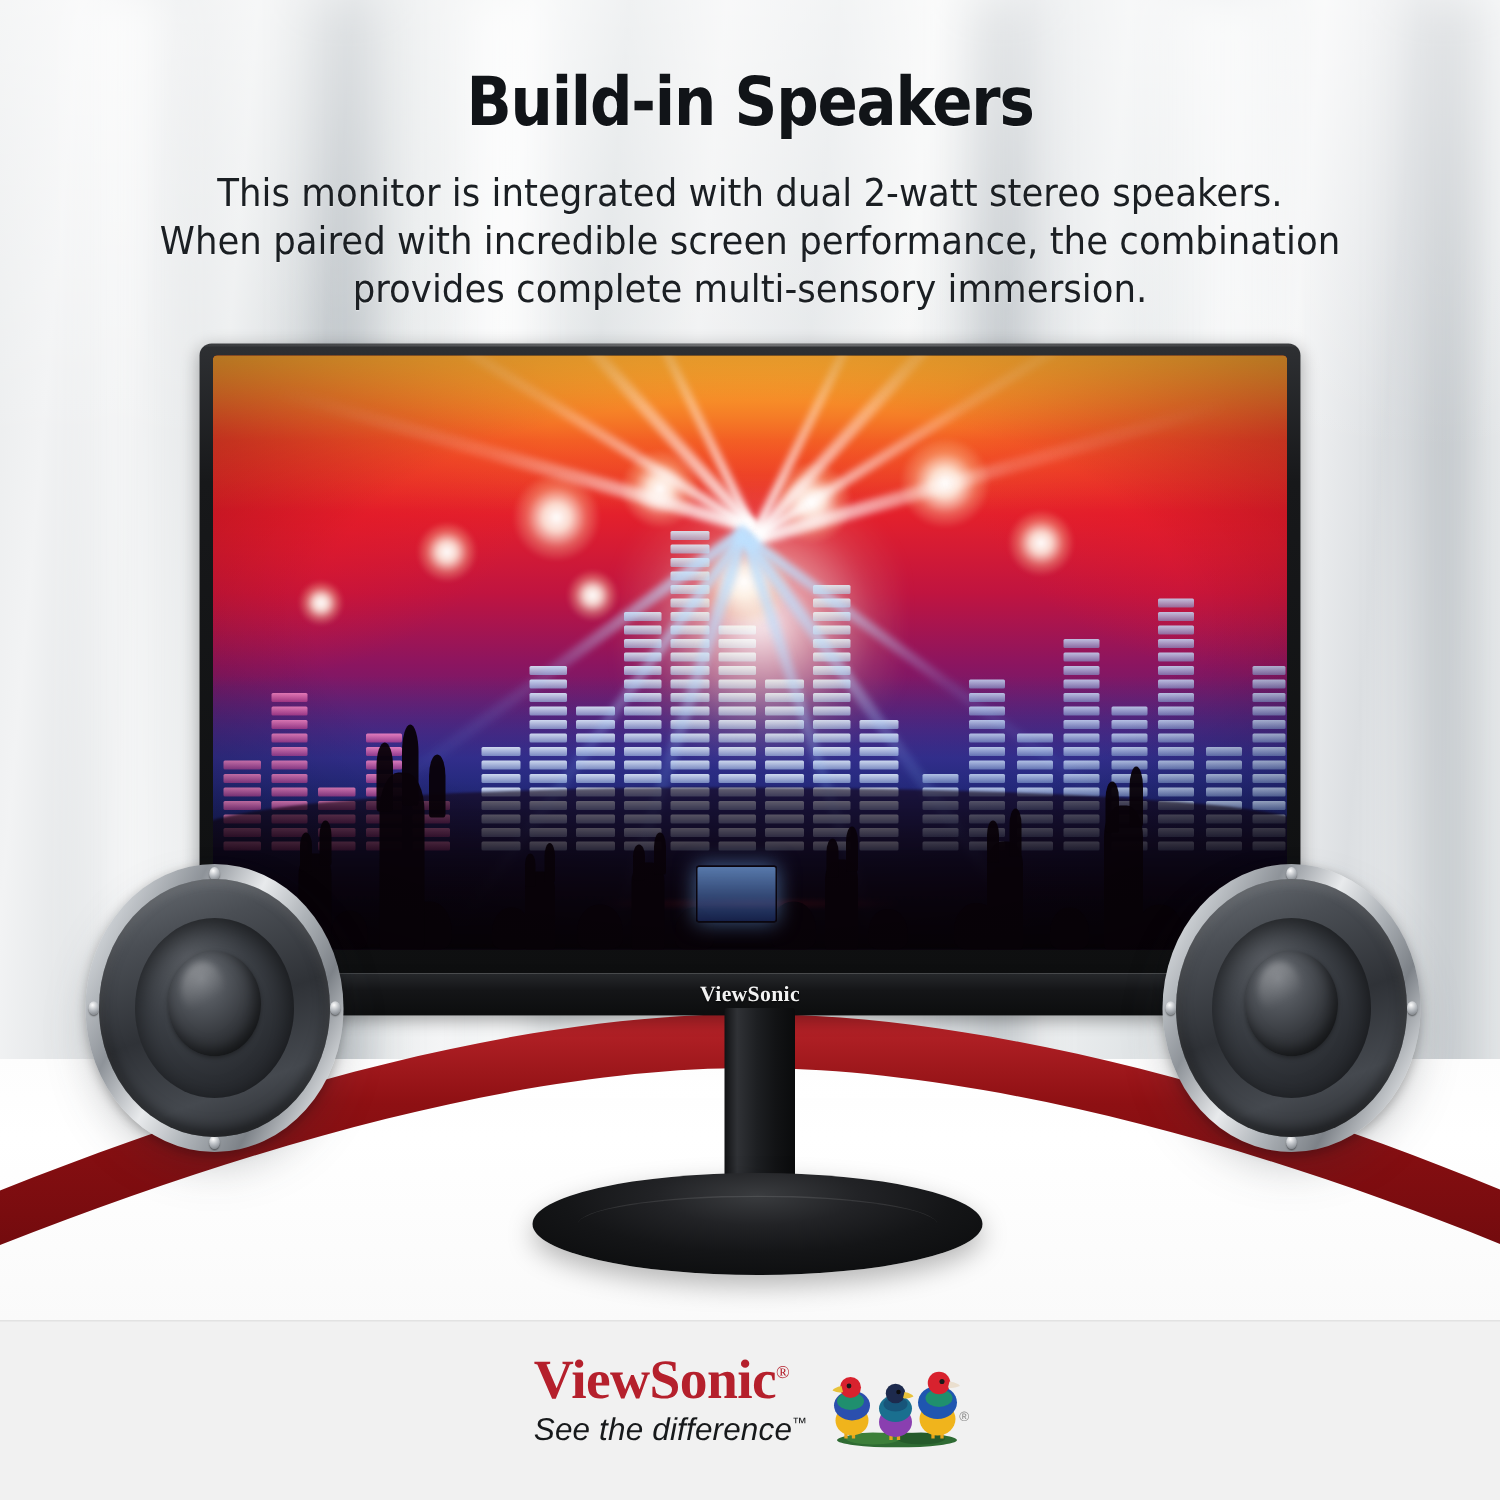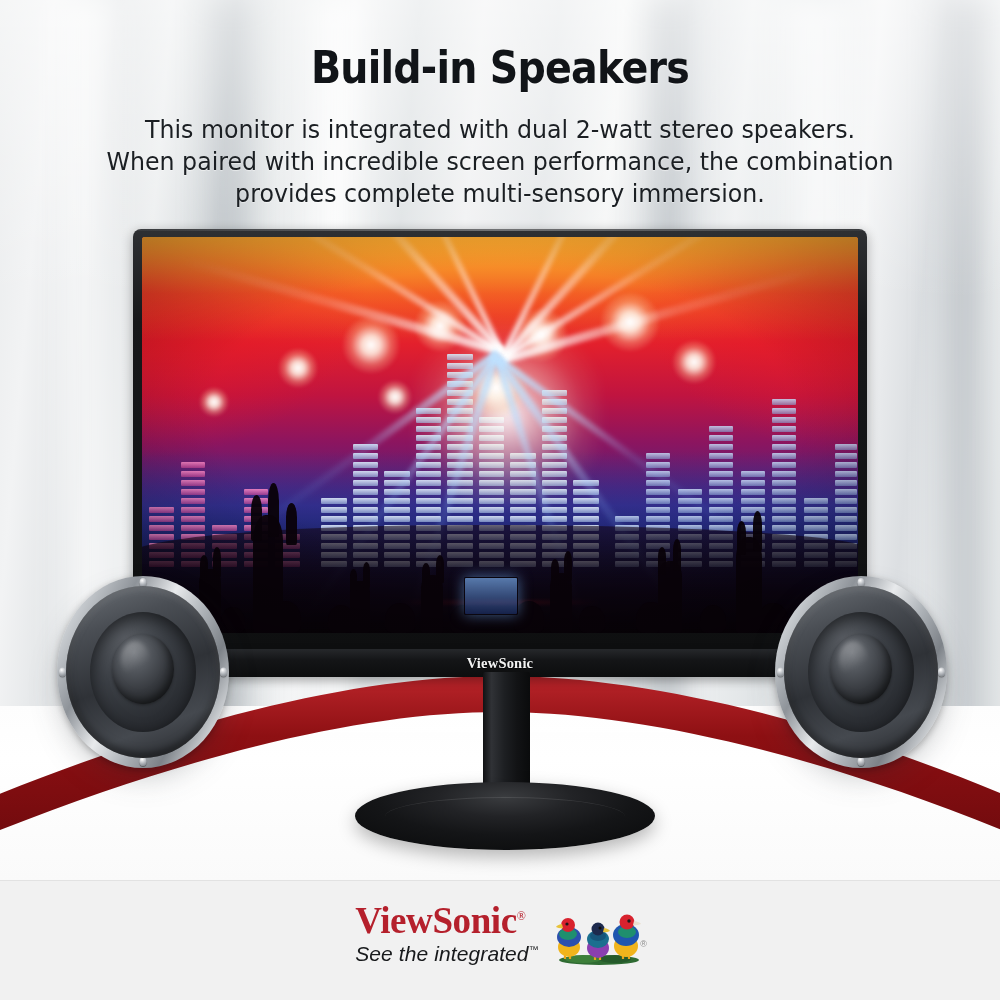--- a/index.html
+++ b/index.html
@@ -770,21 +770,21 @@
     </div>
   </div>
 
   <div class="footer">
     <div class="footer-rule"></div>
   </div>
 
   <div class="logo-wrap">
     <div class="logo-text">
       <div class="logo-vs"><span>ViewSonic</span><sup>®</sup></div>
-      <div class="logo-tag"><span>See the integrated</span><sup>™</sup></div>
+      <div class="logo-tag"><span>See the difference</span><sup>™</sup></div>
     </div>
 
     <div class="birds">
       <svg width="92" height="62" viewBox="0 0 92 62">
 
         <ellipse cx="46" cy="57" rx="40" ry="5" fill="#2f6b33"></ellipse>
         <ellipse cx="30" cy="56" rx="18" ry="4" fill="#3d7f3a"></ellipse>
         <ellipse cx="62" cy="56" rx="16" ry="4" fill="#255a2b"></ellipse>
 
         <g>

